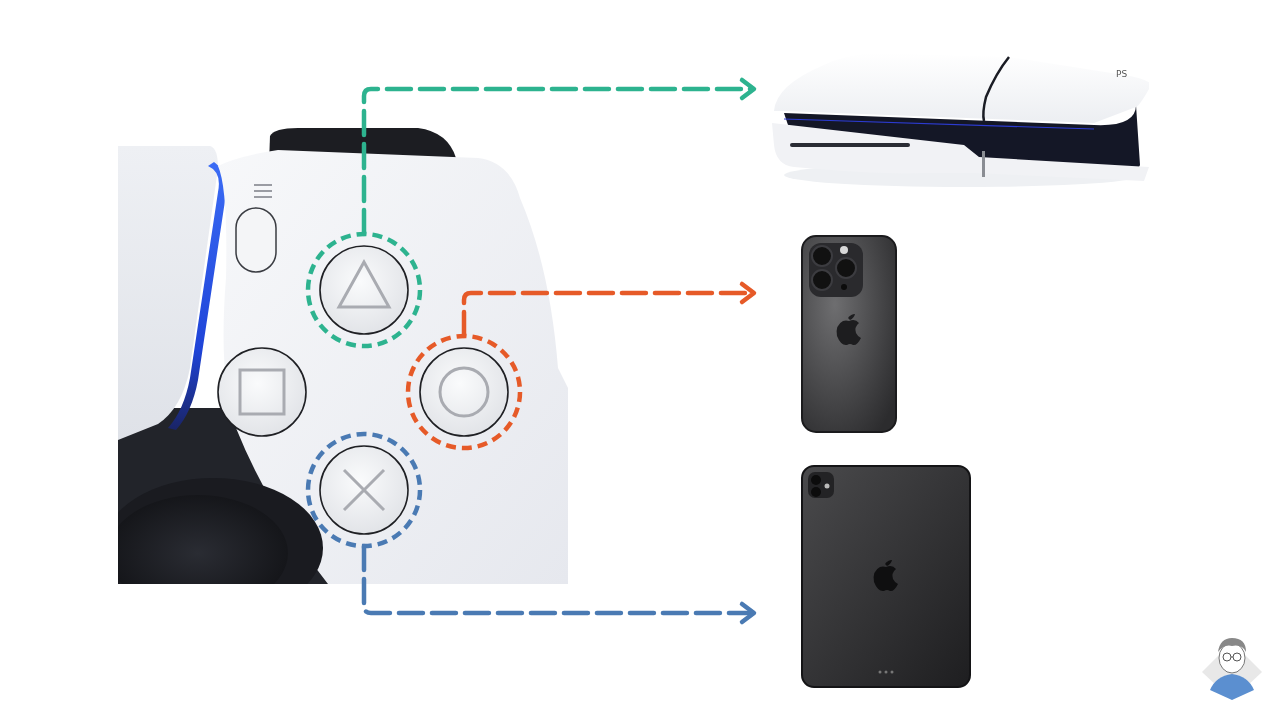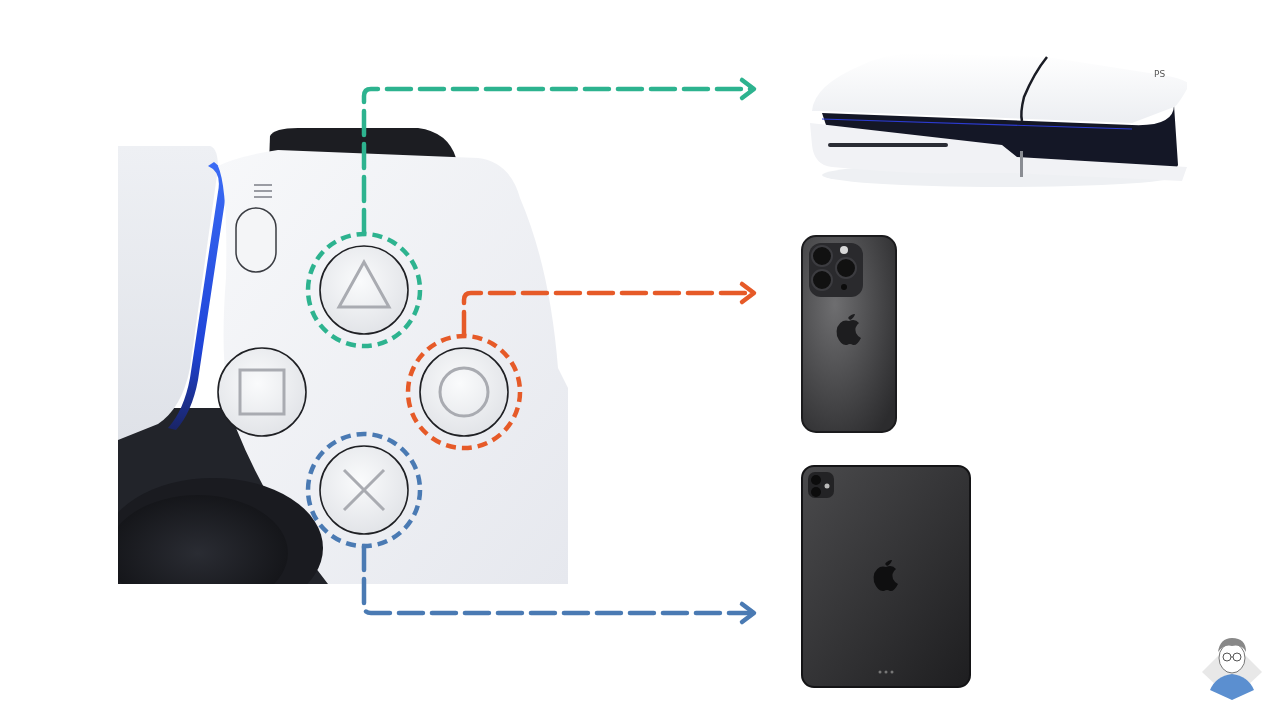--- a/index.html
+++ b/index.html
@@ -1,19 +1,19 @@
 <!DOCTYPE html>
 <html><head>
 <meta charset="utf-8">
 <style>
   html, body { margin:0; padding:0; background:#ffffff; }
   body { width:1280px; height:720px; position:relative; overflow:hidden; font-family:"Liberation Sans", sans-serif; }
   .layer { position:absolute; left:0; top:0; width:1280px; height:720px; }
   .device { position:absolute; }
-  #ps5 { left:802px; top:25px; width:385px; height:170px; }
+  #ps5 { left:764px; top:25px; width:385px; height:170px; }
   #iphone { left:800px; top:234px; width:97px; height:199px; }
   #ipad { left:800px; top:464px; width:172px; height:225px; }
   #controller { left:118px; top:128px; width:450px; height:456px; }
   #avatar { left:1196px; top:628px; width:72px; height:72px; }
 </style>
 </head>
 <body>
 
 <div class="device" id="controller">
   <svg width="450" height="456" viewBox="0 0 450 456">

